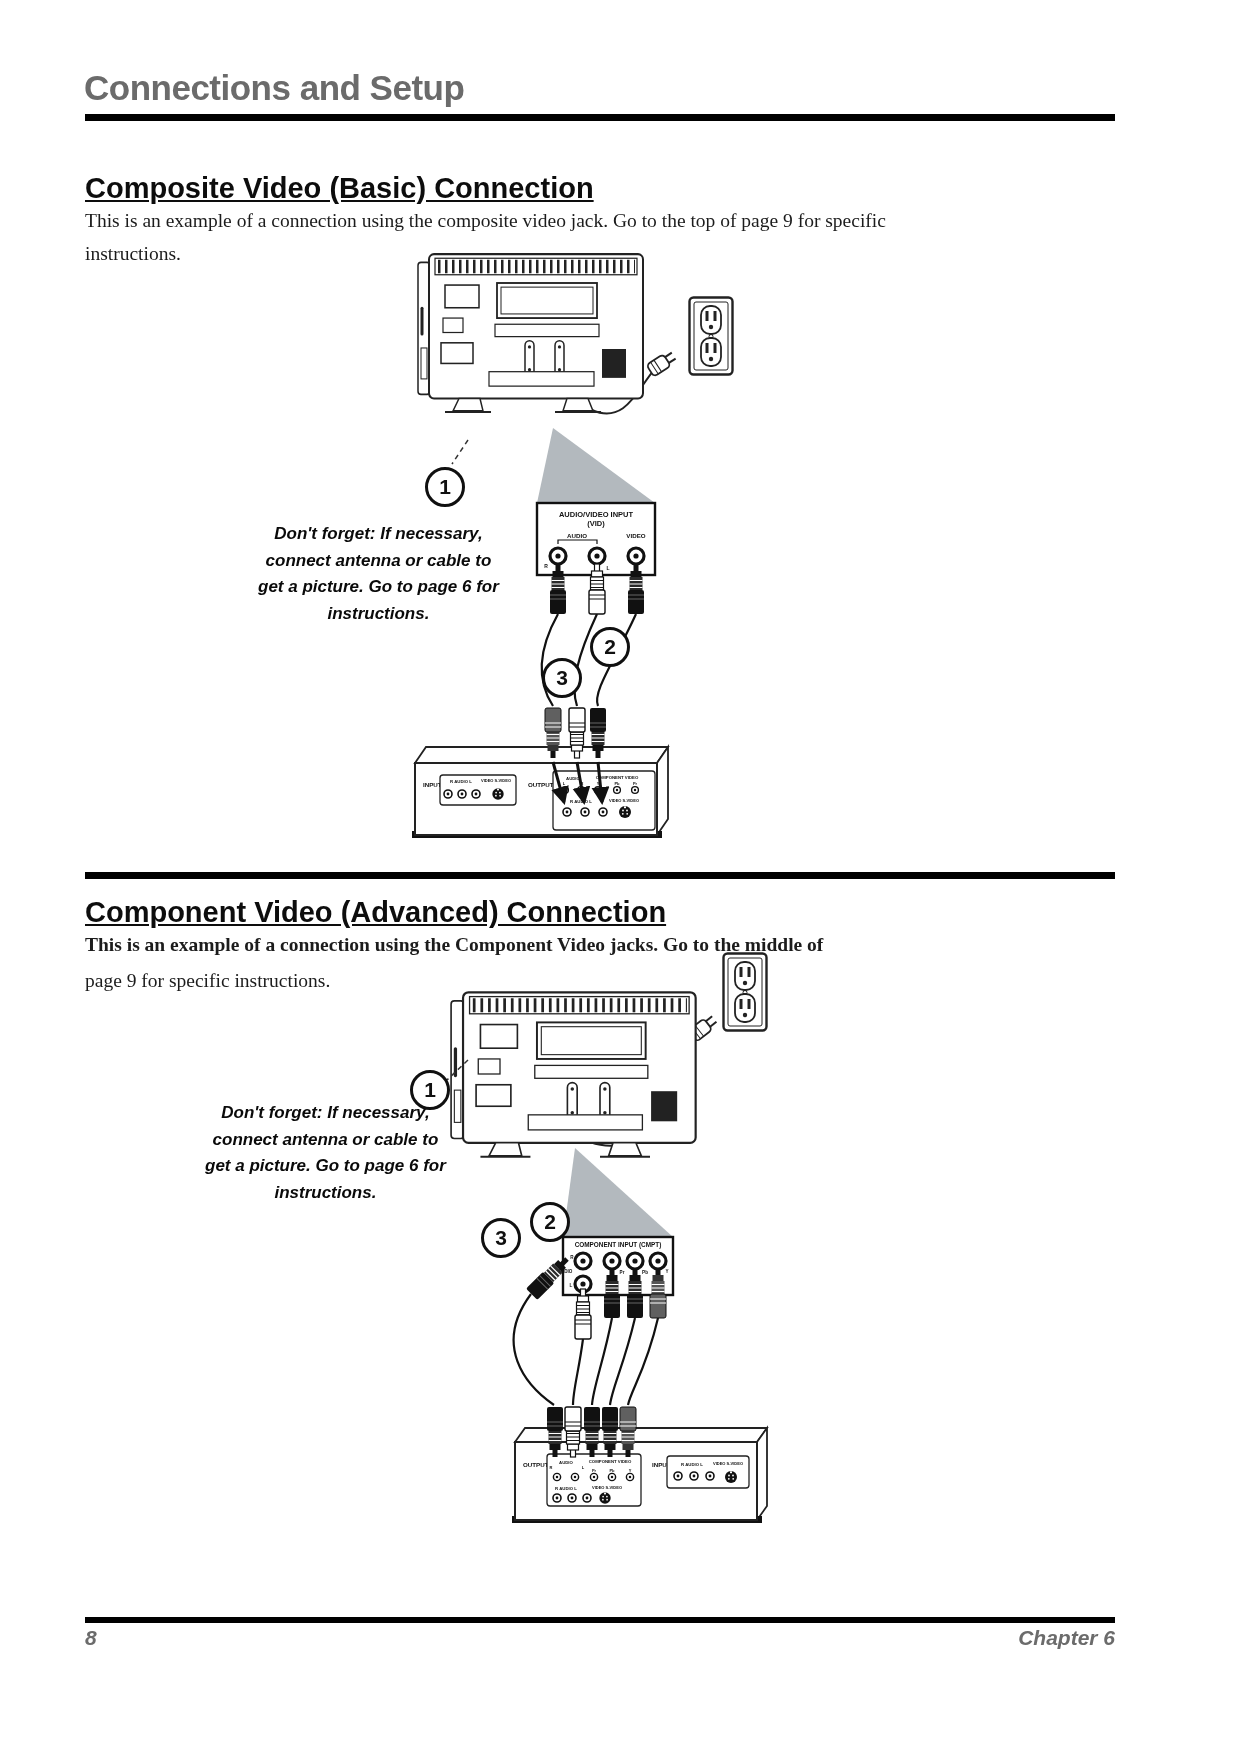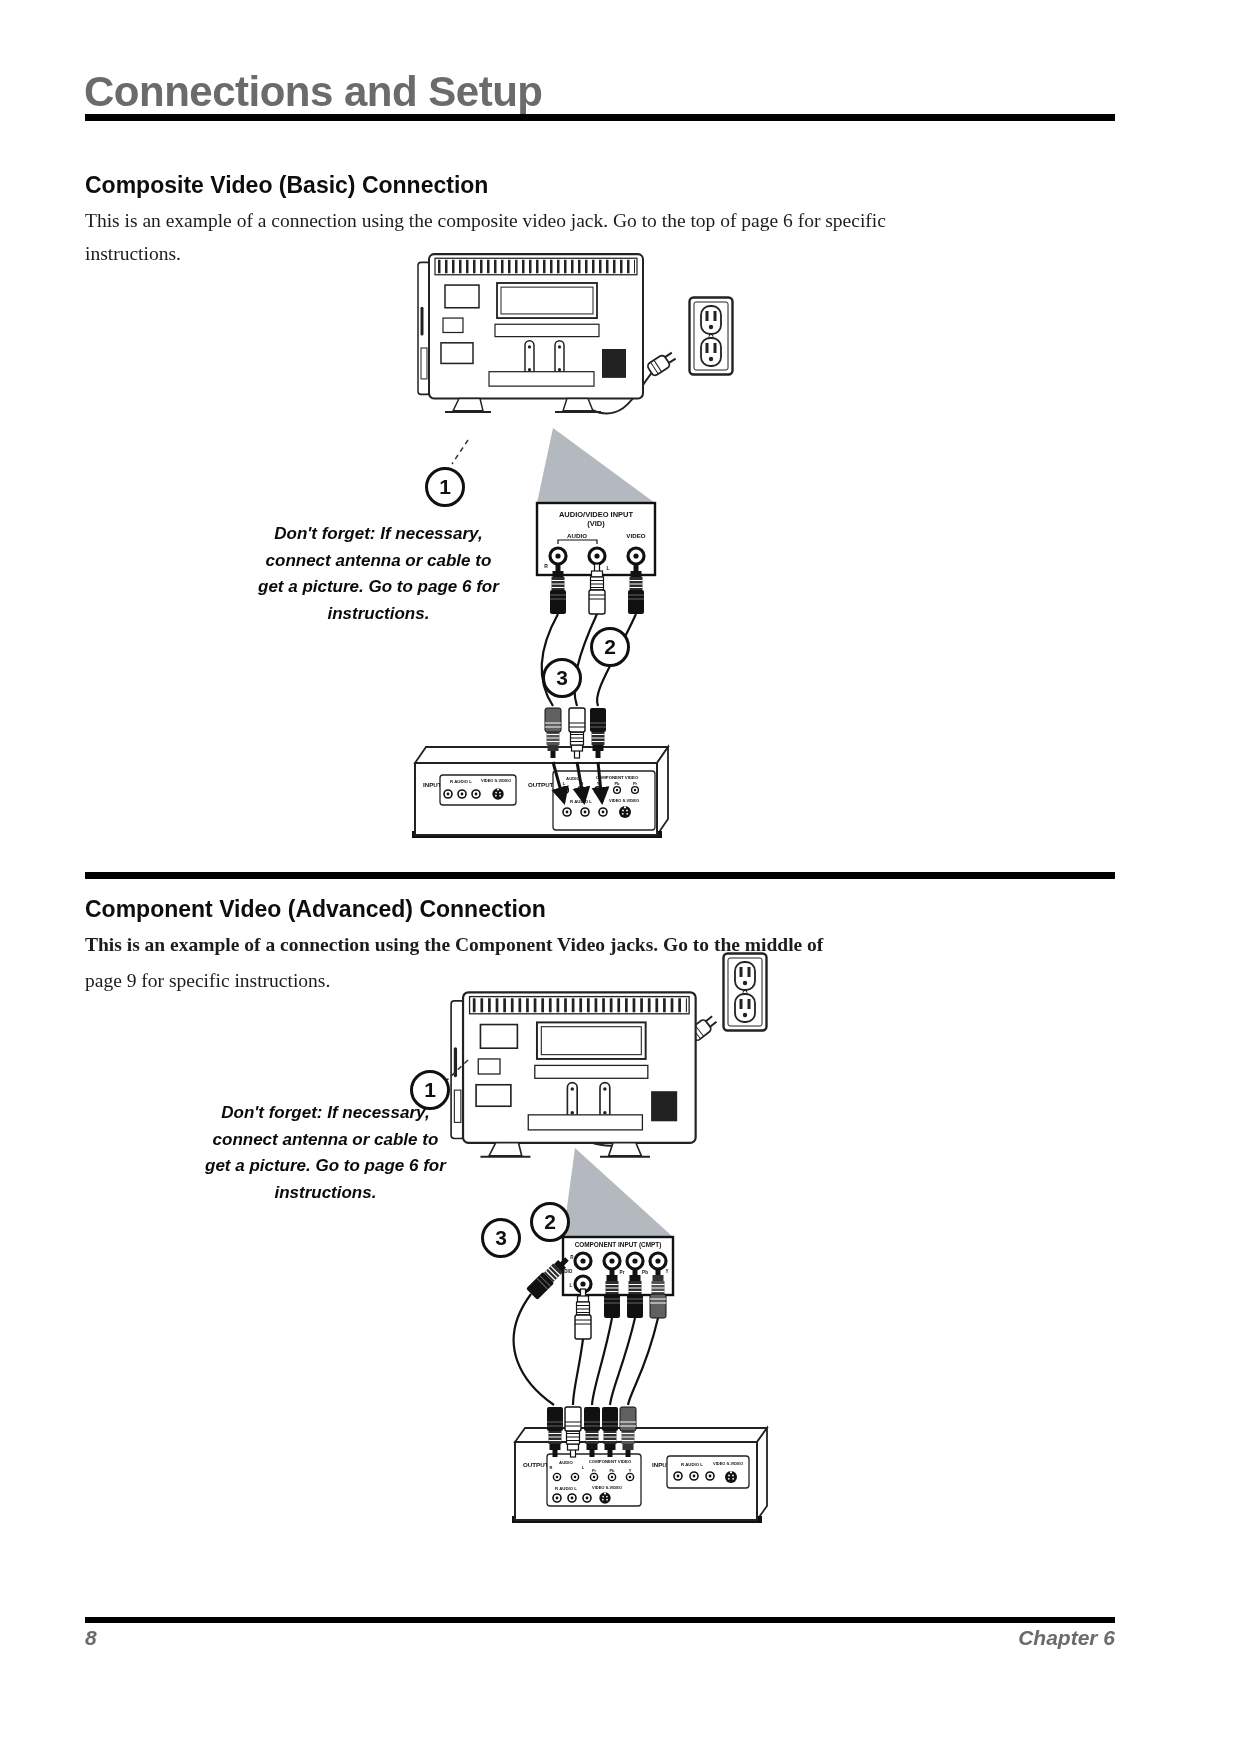--- a/index.html
+++ b/index.html
@@ -1,21 +1,21 @@
 <!DOCTYPE html>
 <html><head>
 <meta charset="utf-8">
 <style>
   html,body{margin:0;padding:0;background:#e8e8e8;}
   .page{position:relative;width:1240px;height:1755px;background:#ffffff;overflow:hidden;
         font-family:"Liberation Sans",sans-serif;}
   .rule{position:absolute;left:85px;width:1030px;background:#000;}
-  .header-title{position:absolute;left:84px;top:68px;font-size:42px;font-weight:bold;
+  .header-title{position:absolute;left:84px;top:68px;font-size:35px;font-weight:bold;
         color:#6b6b6b;letter-spacing:-0.5px;}
-  .sec-heading{position:absolute;left:85px;font-size:23px;font-weight:bold;color:#0d0d0d;}
+  .sec-heading{position:absolute;left:85px;font-size:29px;font-weight:bold;color:#0d0d0d;text-decoration:underline;}
   .body-text{position:absolute;left:85px;font-family:"Liberation Serif",serif;
         font-size:19.5px;color:#1c1c1c;}
   .note{position:absolute;font-size:17px;font-weight:bold;font-style:italic;
         line-height:26.5px;color:#0a0a0a;text-align:center;}
   .callout{position:absolute;box-sizing:border-box;width:40px;height:40px;border:3.5px solid #101010;
         border-radius:50%;background:#fff;display:flex;align-items:center;justify-content:center;
         font-weight:bold;font-size:21px;color:#101010;z-index:5;}
   .footer-text{position:absolute;top:1626px;font-size:21px;font-weight:bold;font-style:italic;color:#6b6b6b;}
   svg.dia{position:absolute;z-index:1;}
   svg.dia text{font-family:"Liberation Sans",sans-serif;font-weight:bold;fill:#111;}
@@ -24,21 +24,21 @@
 </style>
 </head>
 <body>
 
 <div class="page">
 
   <div class="header-title">Connections and Setup</div>
   <div class="rule" style="top:114px;height:7px;"></div>
 
   <div class="sec-heading" style="top:172px;">Composite Video (Basic) Connection</div>
-  <div class="body-text" style="top:210px;">This is an example of a connection using the composite video jack. Go to the top of page 6 for specific</div>
+  <div class="body-text" style="top:210px;">This is an example of a connection using the composite video jack. Go to the top of page 9 for specific</div>
   <div class="body-text" style="top:243px;">instructions.</div>
 
   <svg class="dia" style="left:240px;top:230px;" width="540" height="640" viewBox="0 0 540 640">
     <defs>
       <marker id="arrh" markerWidth="8" markerHeight="8" refX="5" refY="3" orient="auto">
         <path d="M0,0 L6,3 L0,6 z" fill="#111"></path>
       </marker>
       <symbol id="tv" viewBox="0 0 230 160" preserveAspectRatio="none">
         <rect x="1" y="12" width="12" height="128" rx="3" fill="#fff" stroke="#222" stroke-width="1.5"></rect>
         <rect x="3.5" y="55" width="3" height="28" rx="1.5" fill="#222"></rect>

